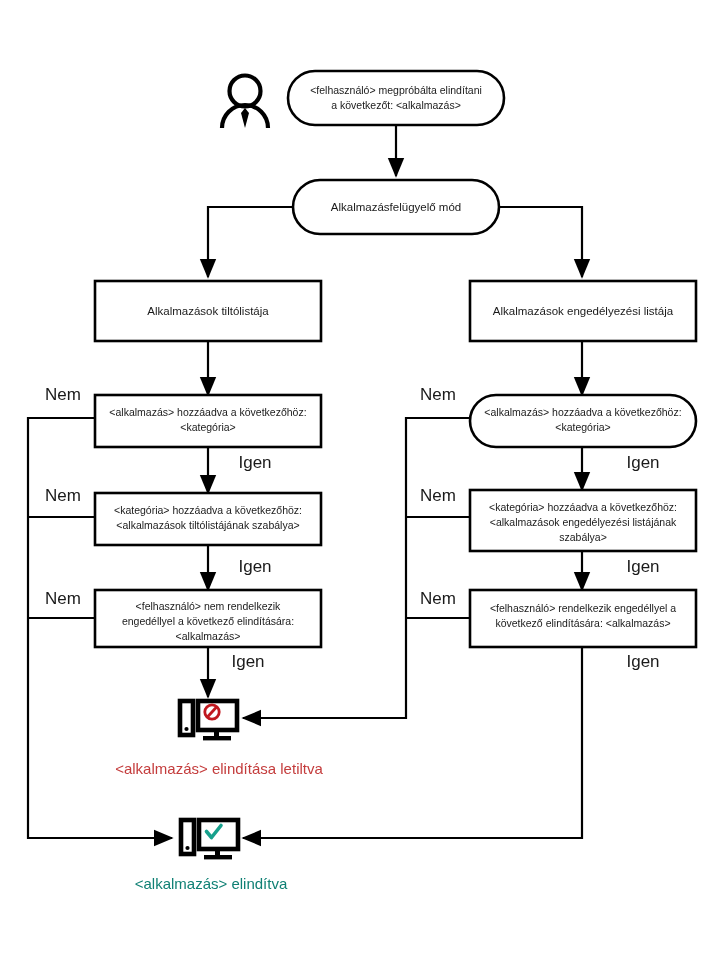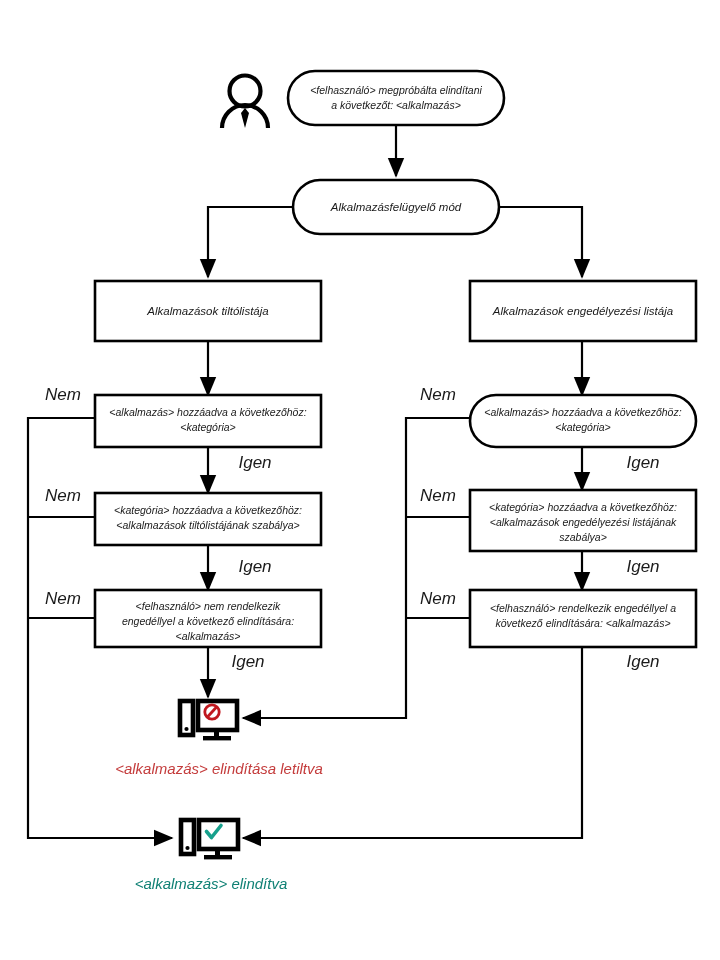--- a/index.html
+++ b/index.html
@@ -10,21 +10,20 @@
   body {
     width: 720px;
     height: 960px;
     overflow: hidden;
     font-family: "Liberation Sans", sans-serif;
   }
   #diagram-root {
     position: relative;
     width: 720px;
     height: 880px;
-    font-style: italic;
   }
   svg.flow {
     display: block;
     width: 720px;
     height: 960px;
   }
   .node-shape {
     fill: #ffffff;
     stroke: #000000;
     stroke-width: 2.6;

